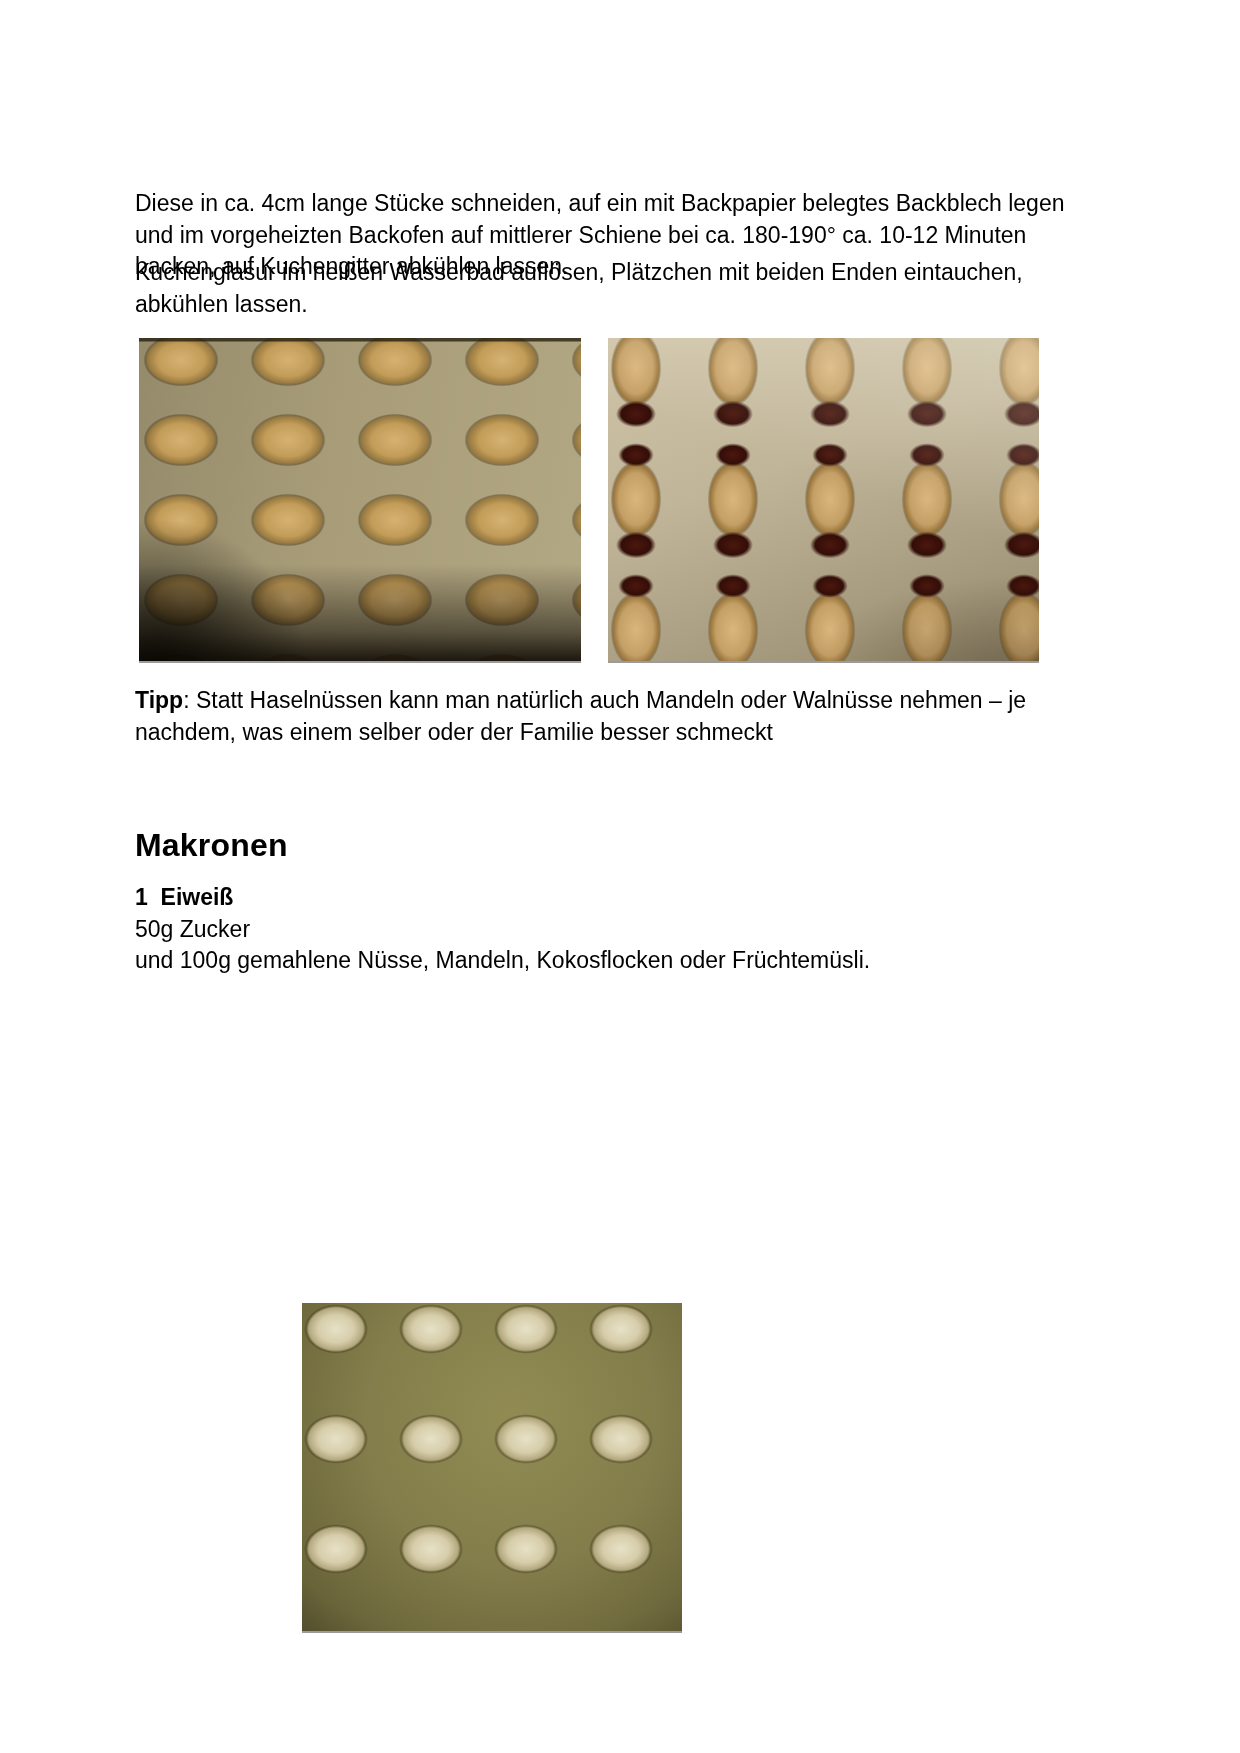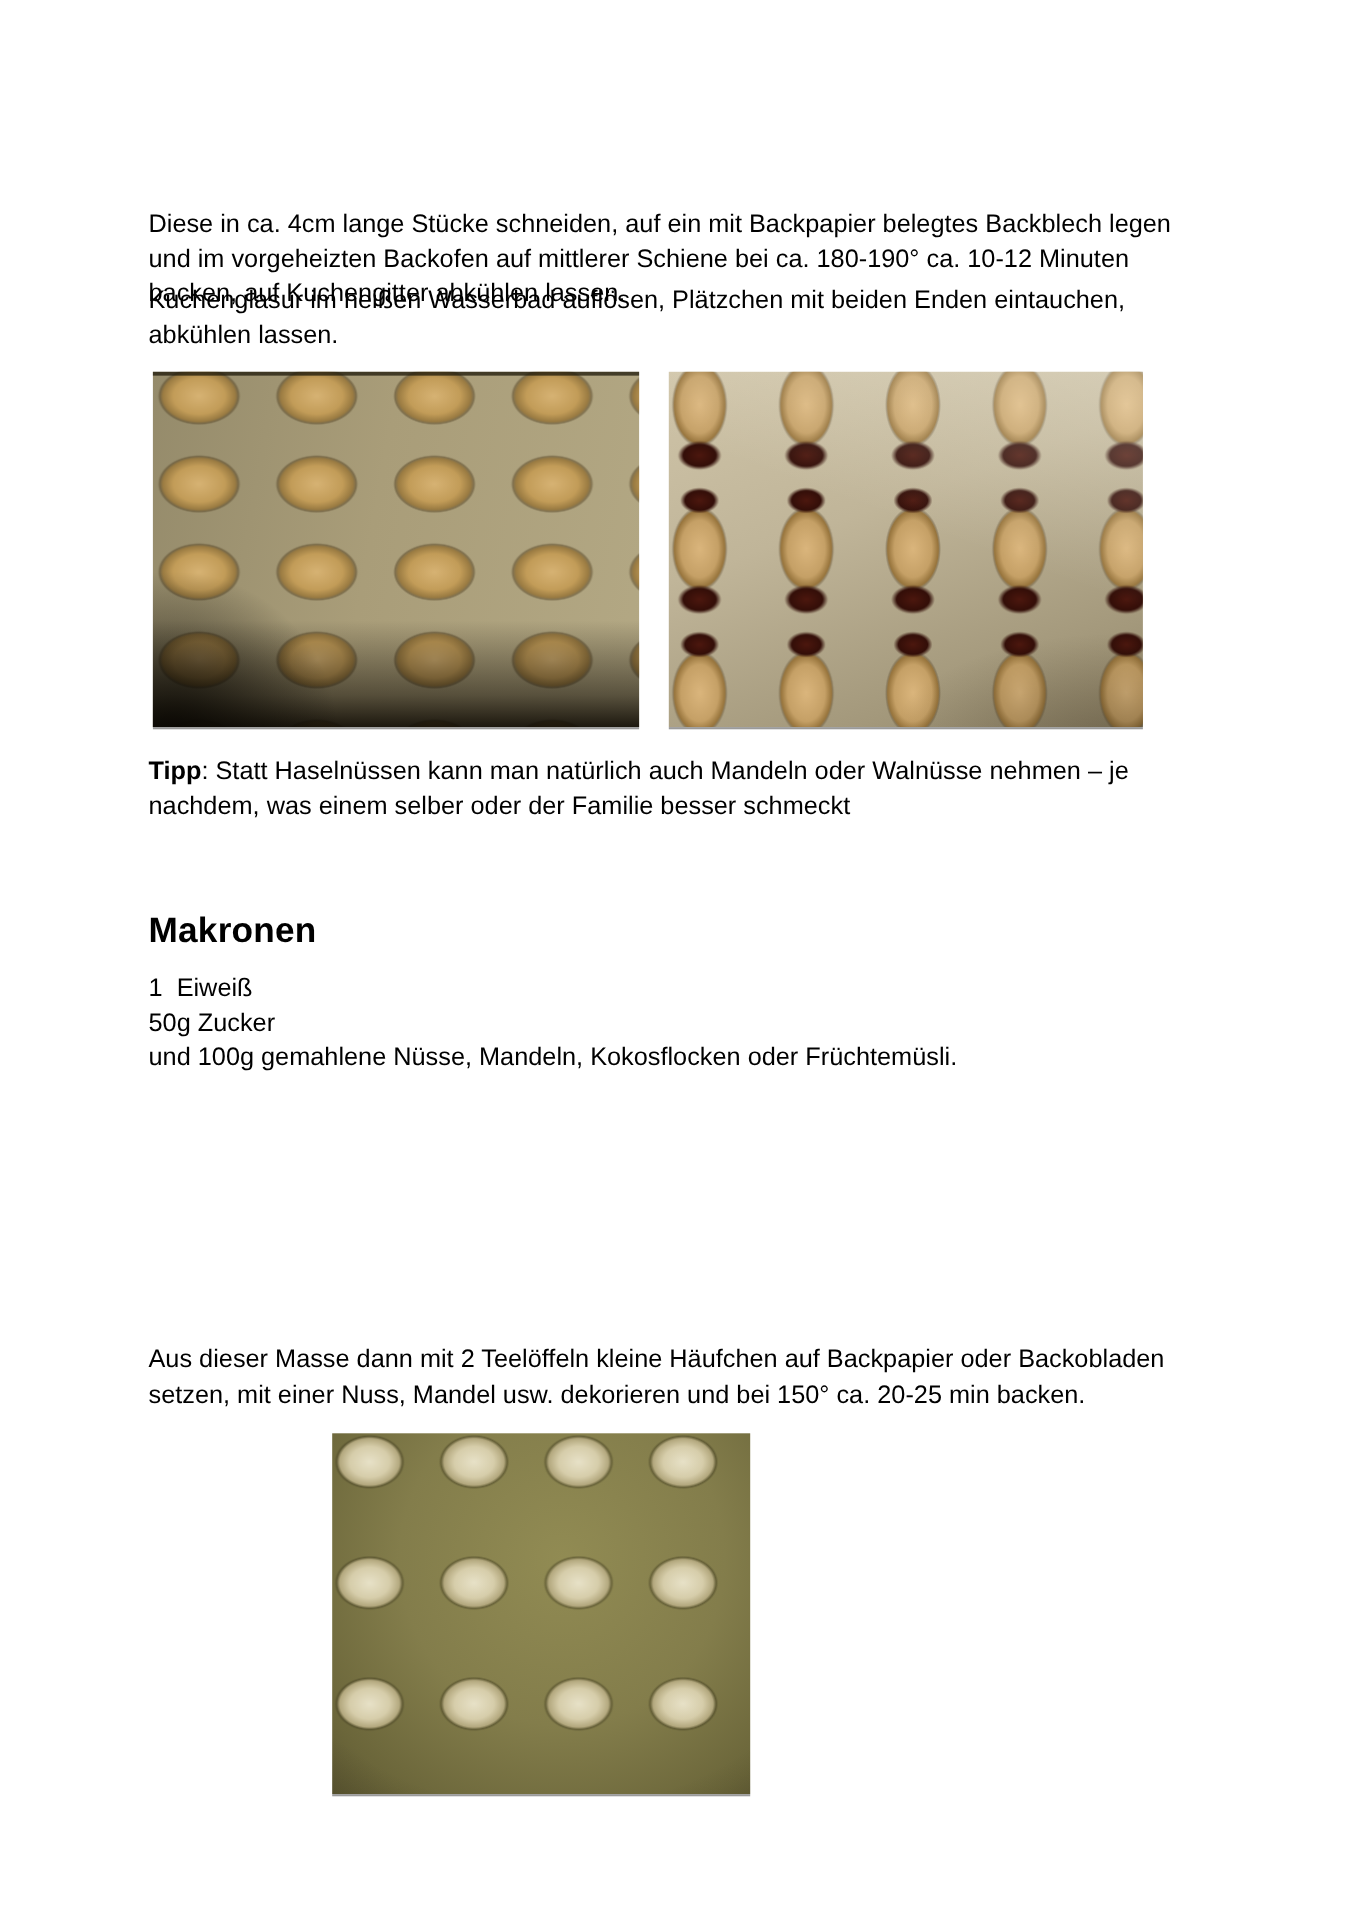--- a/index.html
+++ b/index.html
@@ -21,21 +21,21 @@
   .pos-tip { top: 685px; }
   .pos-heading {
     position: absolute; left: 135px; top: 826px; margin: 0;
     font-size: 32px; line-height: 38px; font-weight: bold; letter-spacing: 0.2px;
   }
   .pos-intro { top: 882px; }
   .pos-m1 { top: 1028px; }
   .pos-m2 { top: 1139px; }
   .pos-m3 { top: 1220px; }
   .u { text-decoration: underline; text-decoration-thickness: 2px; text-underline-offset: 4px; }
-  .prewrap { white-space: pre-wrap; }
+  .prewrap { white-space: pre-wrap; font-weight: bold; }
   strong { font-weight: bold; margin-top: 42px; }
 
   .photo { position: absolute; border-bottom: 2px solid #9b9b9b; }
 
   
   .photo-plain {
     left: 139px; top: 338px; width: 442px; height: 323px;
     background-image:
       linear-gradient(to bottom, rgba(30,25,10,0.75) 0px, rgba(30,25,10,0.75) 3px, rgba(30,25,10,0) 4px),
       radial-gradient(circle 210px at 4% 103%, rgba(8,6,2,0.88), rgba(8,6,2,0) 72%),
@@ -92,17 +92,16 @@
   <h1 class="pos-heading">Makronen</h1>
 
   <div class="bt pos-intro">
     <div class="prewrap">1  Eiweiß</div>
     <div>50g Zucker</div>
     <div>und 100g gemahlene Nüsse, Mandeln, Kokosflocken oder Früchtemüsli.</div>
   </div>
 
 
 
-  <p class="bt pos-m3">Aus dieser Masse dann mit 2 Teelöffeln kleine Häufchen auf Backpapier oder Backobladen setzen, mit einer Nuss, Mandel usw. dekorieren und bei 150° ca. 20-25 min backen.</p>
 
   <div class="photo photo-makronen"></div>
 
 </div>
 
 </body></html>

